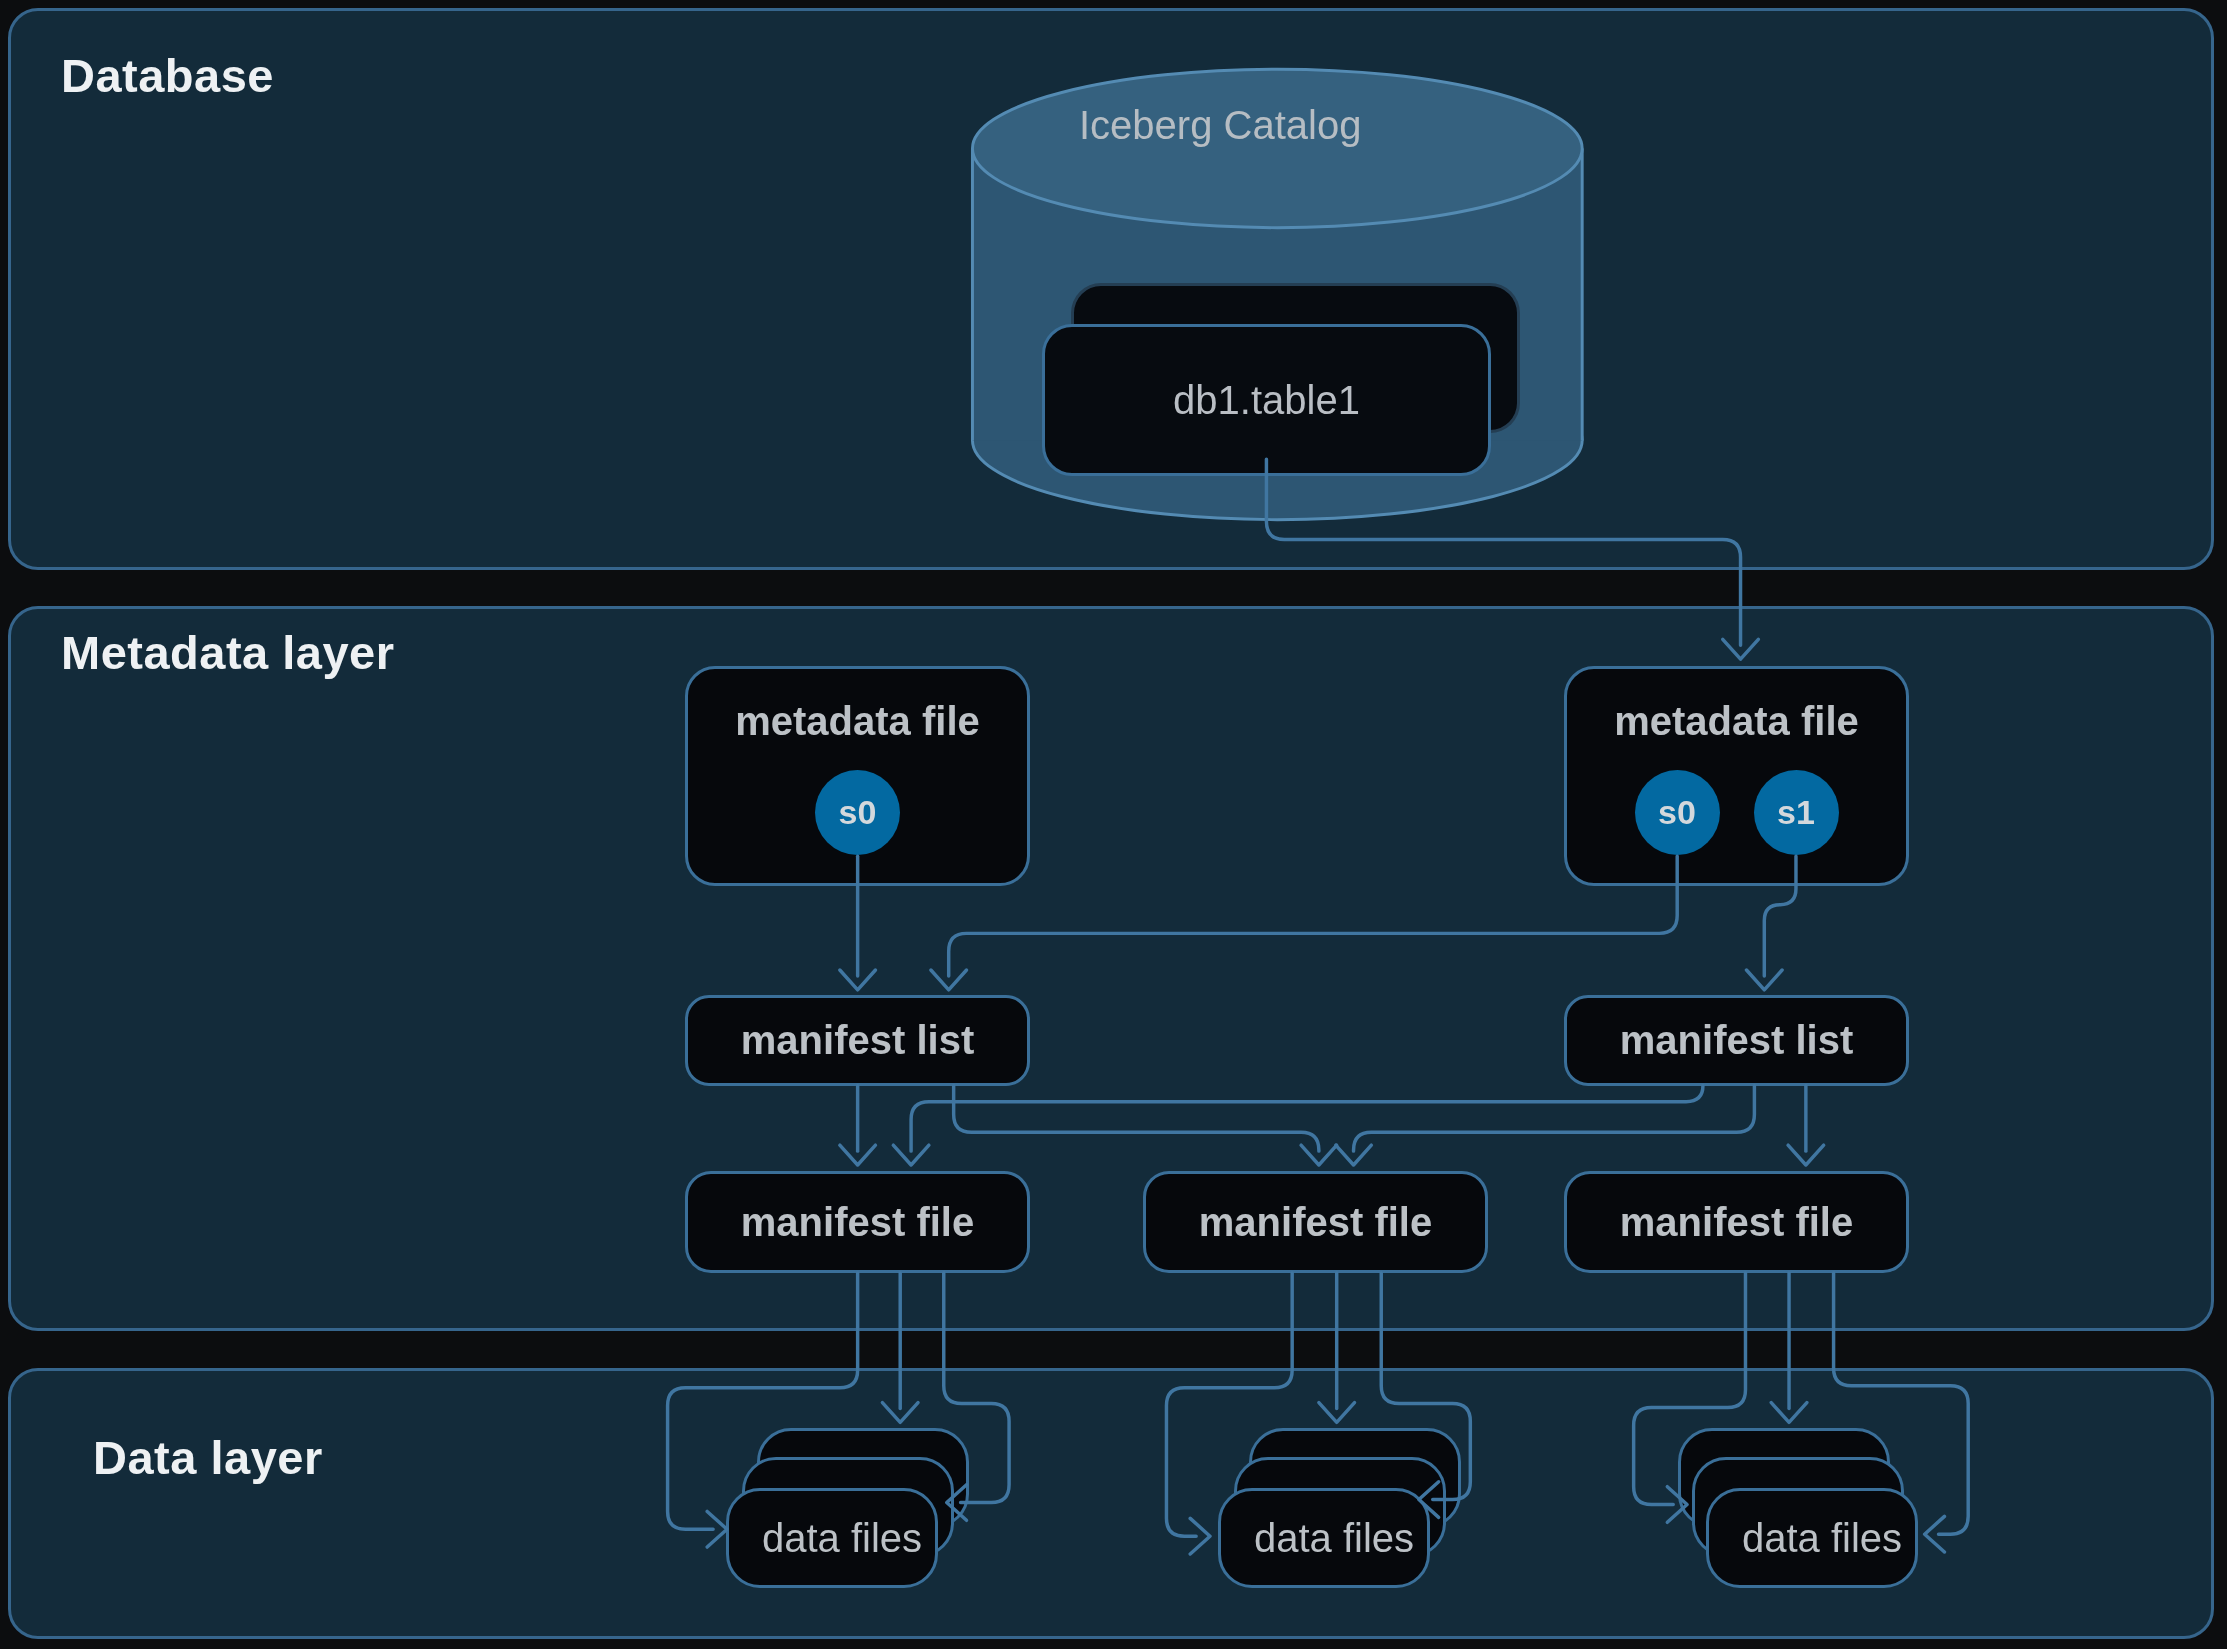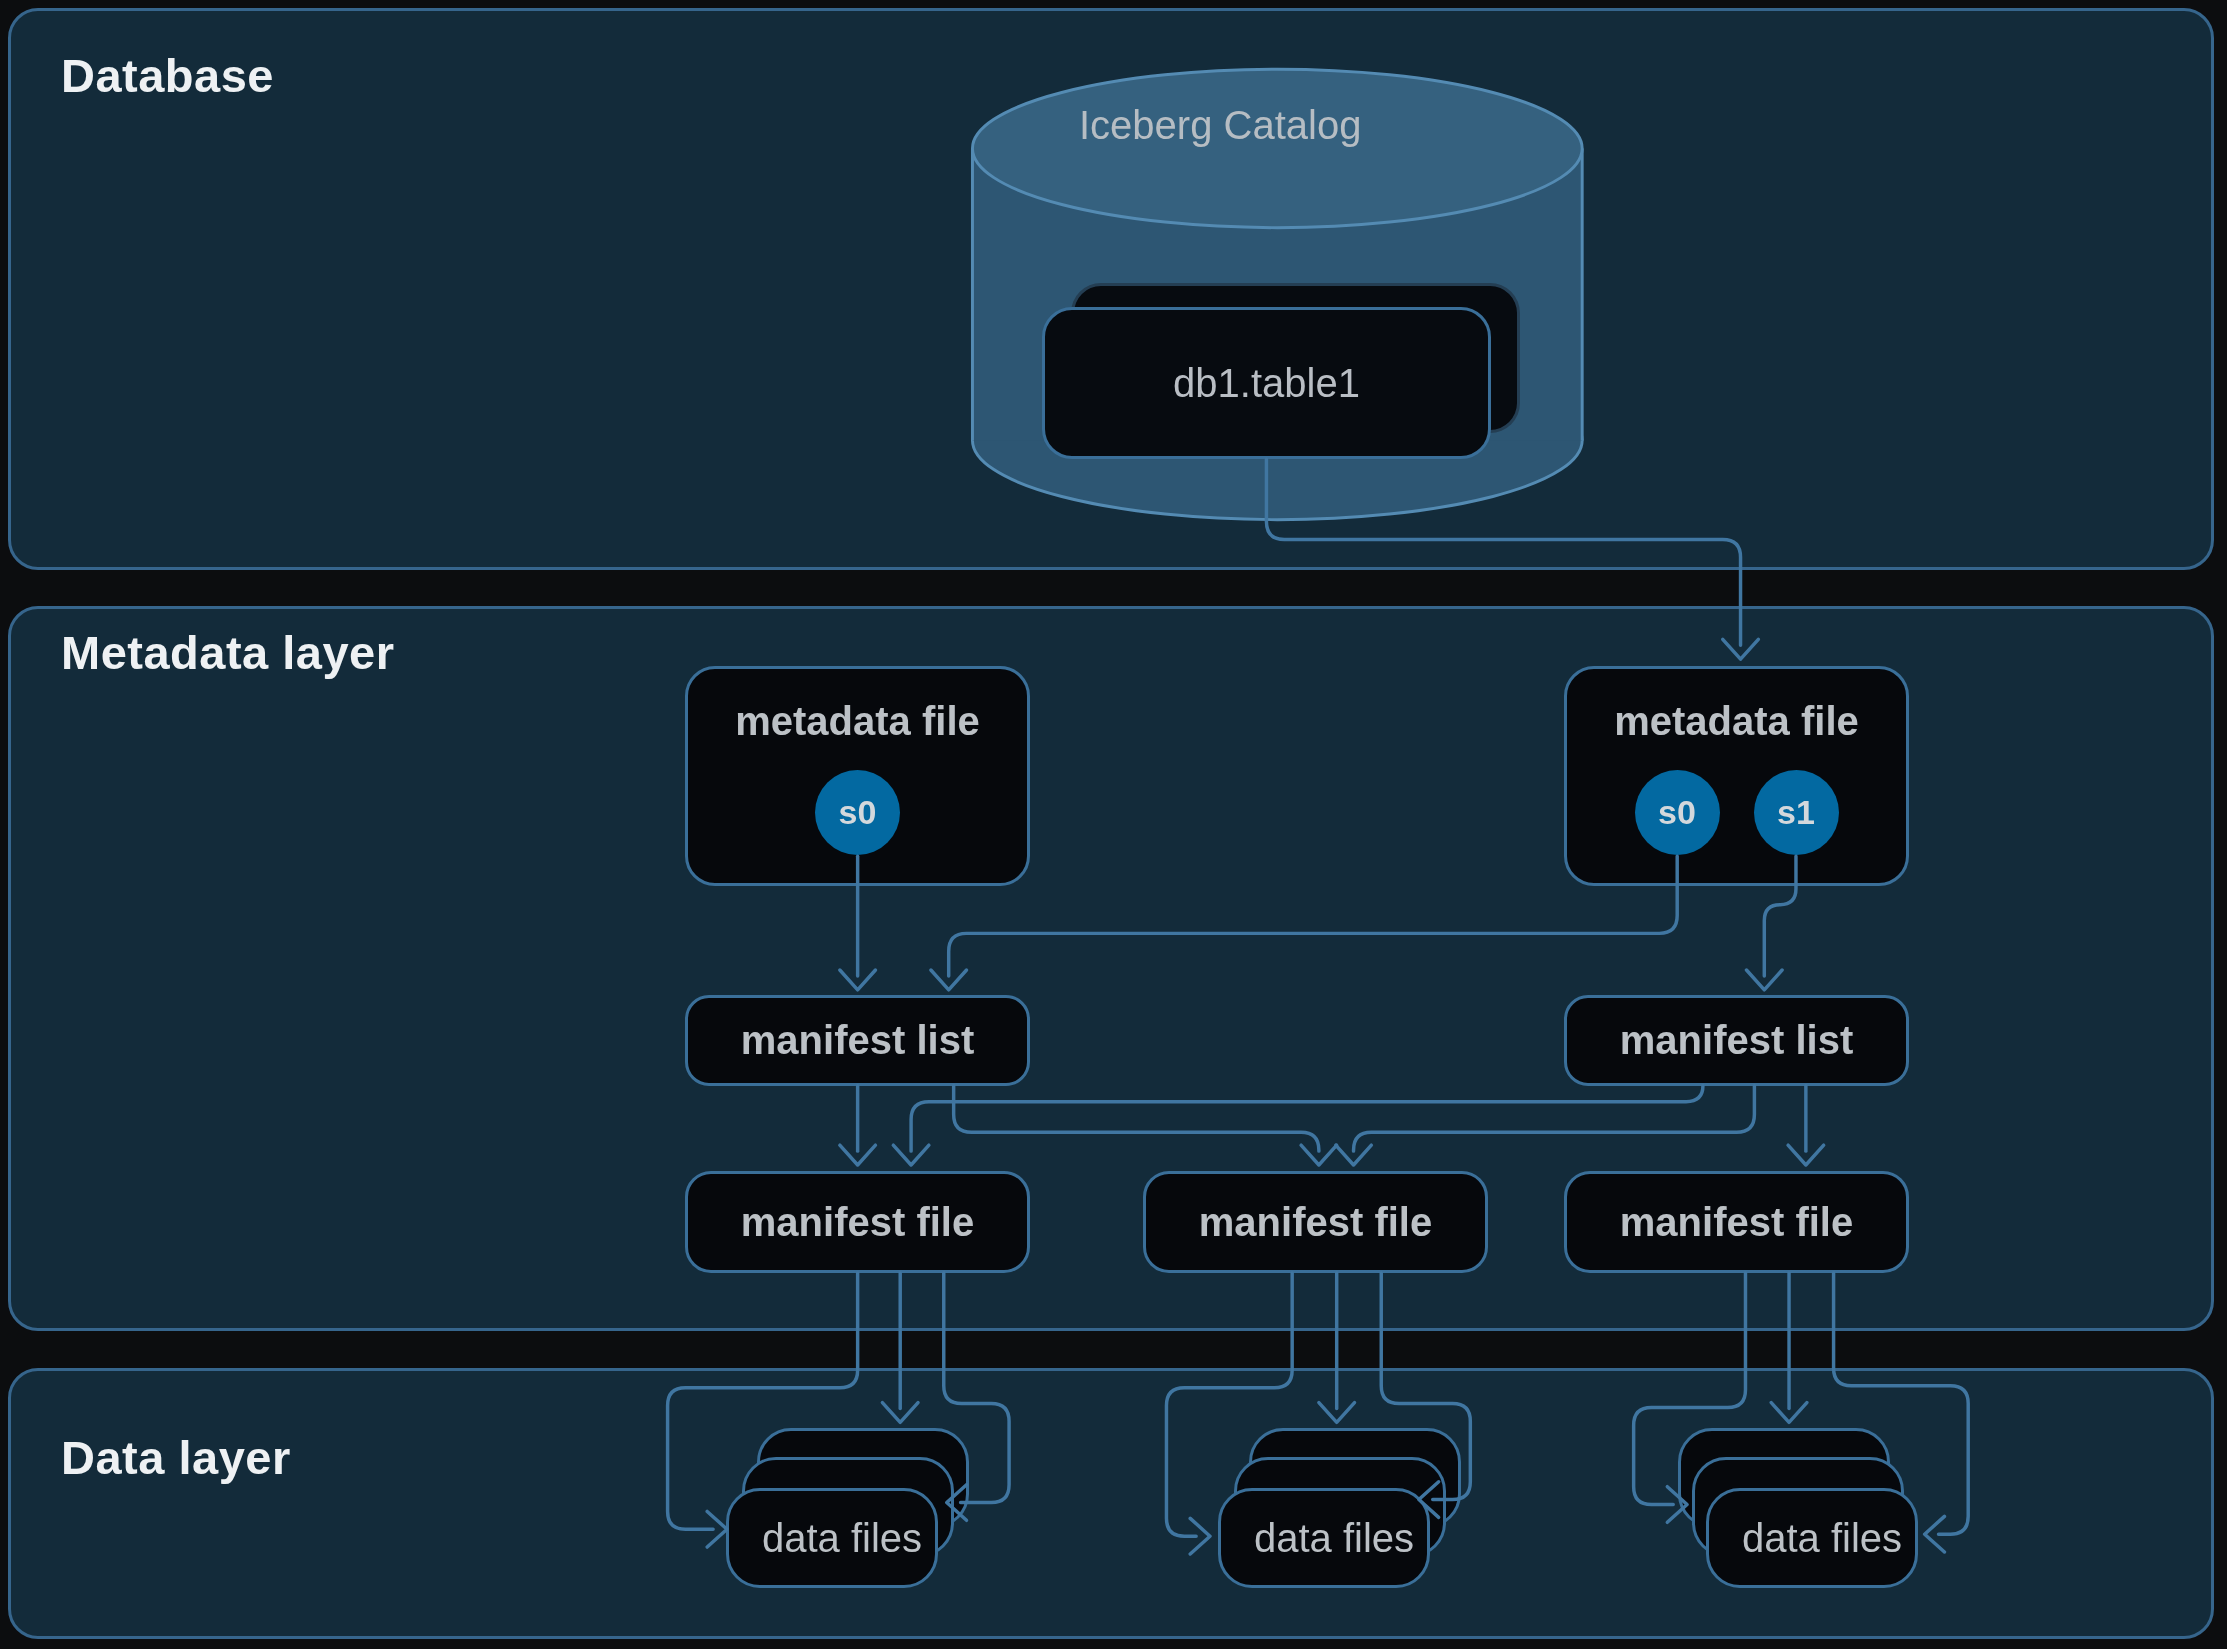--- a/index.html
+++ b/index.html
@@ -6,36 +6,36 @@
   body{width:2228px;height:1649px;position:relative;overflow:hidden;
        font-family:"Liberation Sans","DejaVu Sans",sans-serif;}
   .panel{position:absolute;left:8px;width:2206px;background:#132b3a;
          border:3px solid #36658c;border-radius:30px;box-sizing:border-box;}
   #panel-db{top:8px;height:562px;}
   #panel-meta{top:606px;height:725px;}
   #panel-data{top:1368px;height:271px;border-bottom-left-radius:30px;border-bottom-right-radius:30px;}
   .section-title{position:absolute;left:61px;font-size:47px;font-weight:bold;color:#eef1f3;letter-spacing:0.5px;}
   #title-db{top:48px;}
   #title-meta{top:625px;}
-  #title-data{top:1430px;}
+  #title-data{top:1430px;margin-left:32px;}
   svg.layer{position:absolute;left:0;top:0;pointer-events:none;}
   #cyl-layer{z-index:2;}
   #conn-layer{z-index:6;}
   .node{position:absolute;background:#06080c;border:3px solid #3a6f99;border-radius:30px;
         box-sizing:border-box;display:flex;align-items:center;justify-content:center;
         color:#bcc1c6;font-size:40px;z-index:4;font-weight:bold;}
   .node.tall{flex-direction:column;justify-content:flex-start;padding-top:30px;}
   .circle-row{display:flex;gap:34px;margin-top:26px;}
   .snap-circle{width:85px;height:85px;border-radius:50%;background:#0369a1;
                display:flex;align-items:center;justify-content:center;
                color:#d3d8dc;font-size:34px;}
   .ptr-box{position:absolute;background:#070b10;border-radius:30px;box-sizing:border-box;z-index:3;}
   .ptr-back{border:3px solid rgba(74,124,166,0.45);}
   .ptr-front{border:3px solid #3a6f99;display:flex;flex-direction:column;align-items:center;
-             justify-content:center;gap:6px;z-index:4;}
+             justify-content:center;gap:6px;z-index:4;margin-top:17px;}
   .ptr-line1{color:#b9bec4;font-size:40px;}
   .ptr-line2{color:#ced2d6;font-size:40px;font-weight:bold;}
   .catalog-title{position:absolute;left:1079px;top:103px;width:396px;text-align:left;
                  color:#b6bdc3;font-size:40px;z-index:3;}
   .card{position:absolute;width:212px;height:100px;background:#06080c;border:3px solid #3a6f99;
         border-radius:34px;box-sizing:border-box;padding-left:20px;}
   .card-front{display:flex;align-items:center;justify-content:center;color:#bcc1c6;font-size:40px;}
   .z4{z-index:4;} .z45{z-index:5;}
 </style>
 </head>

